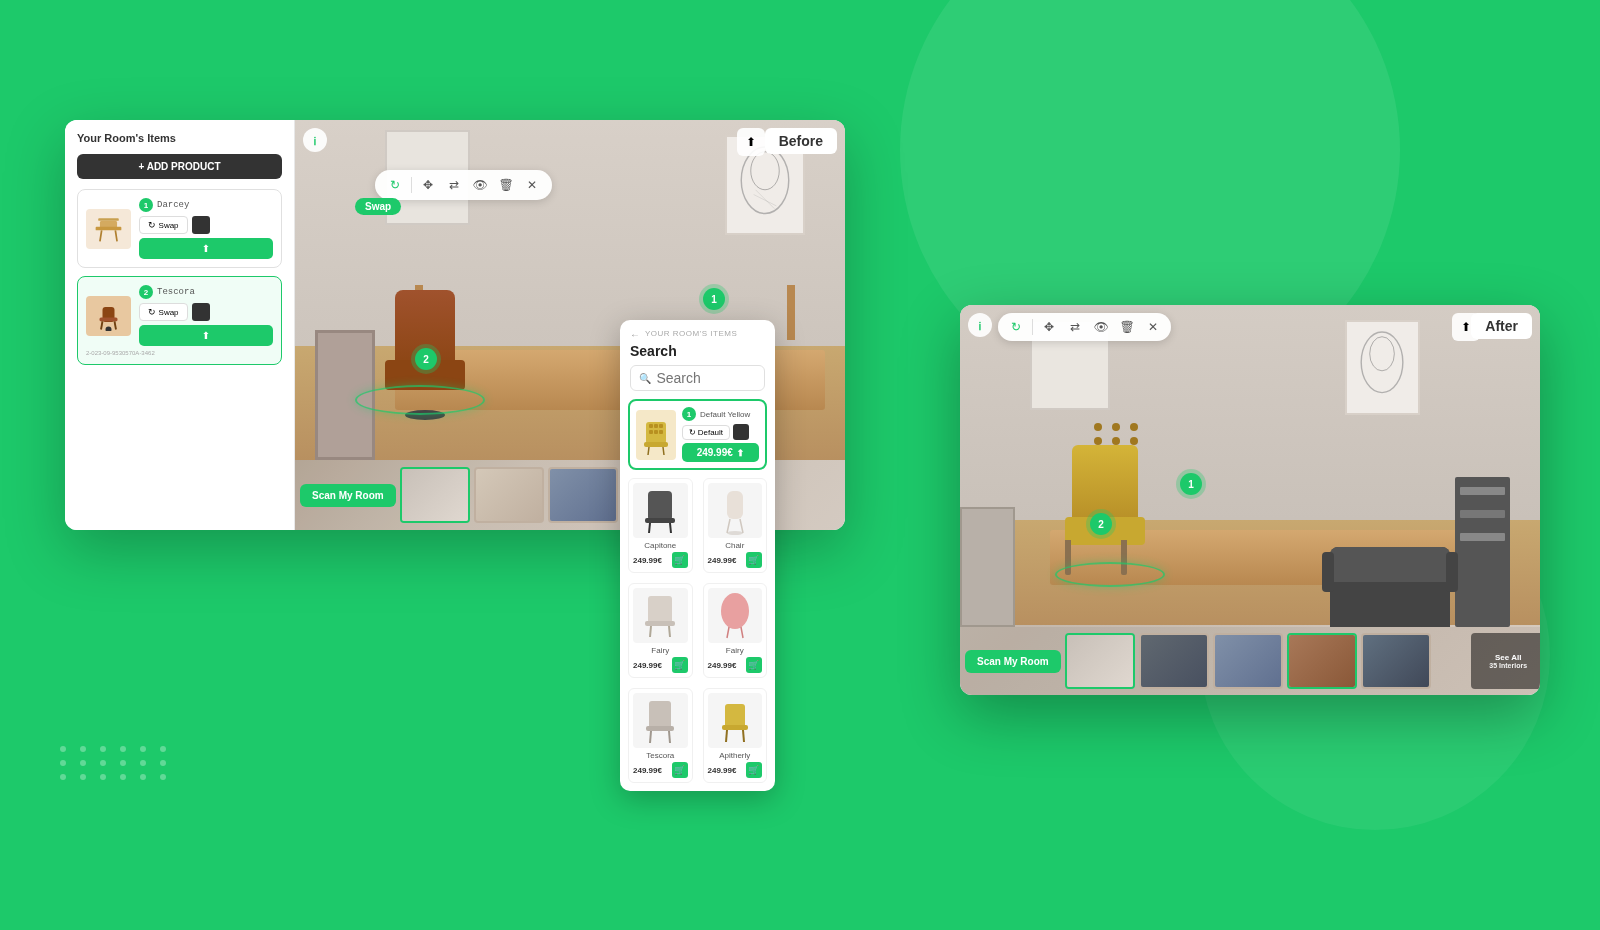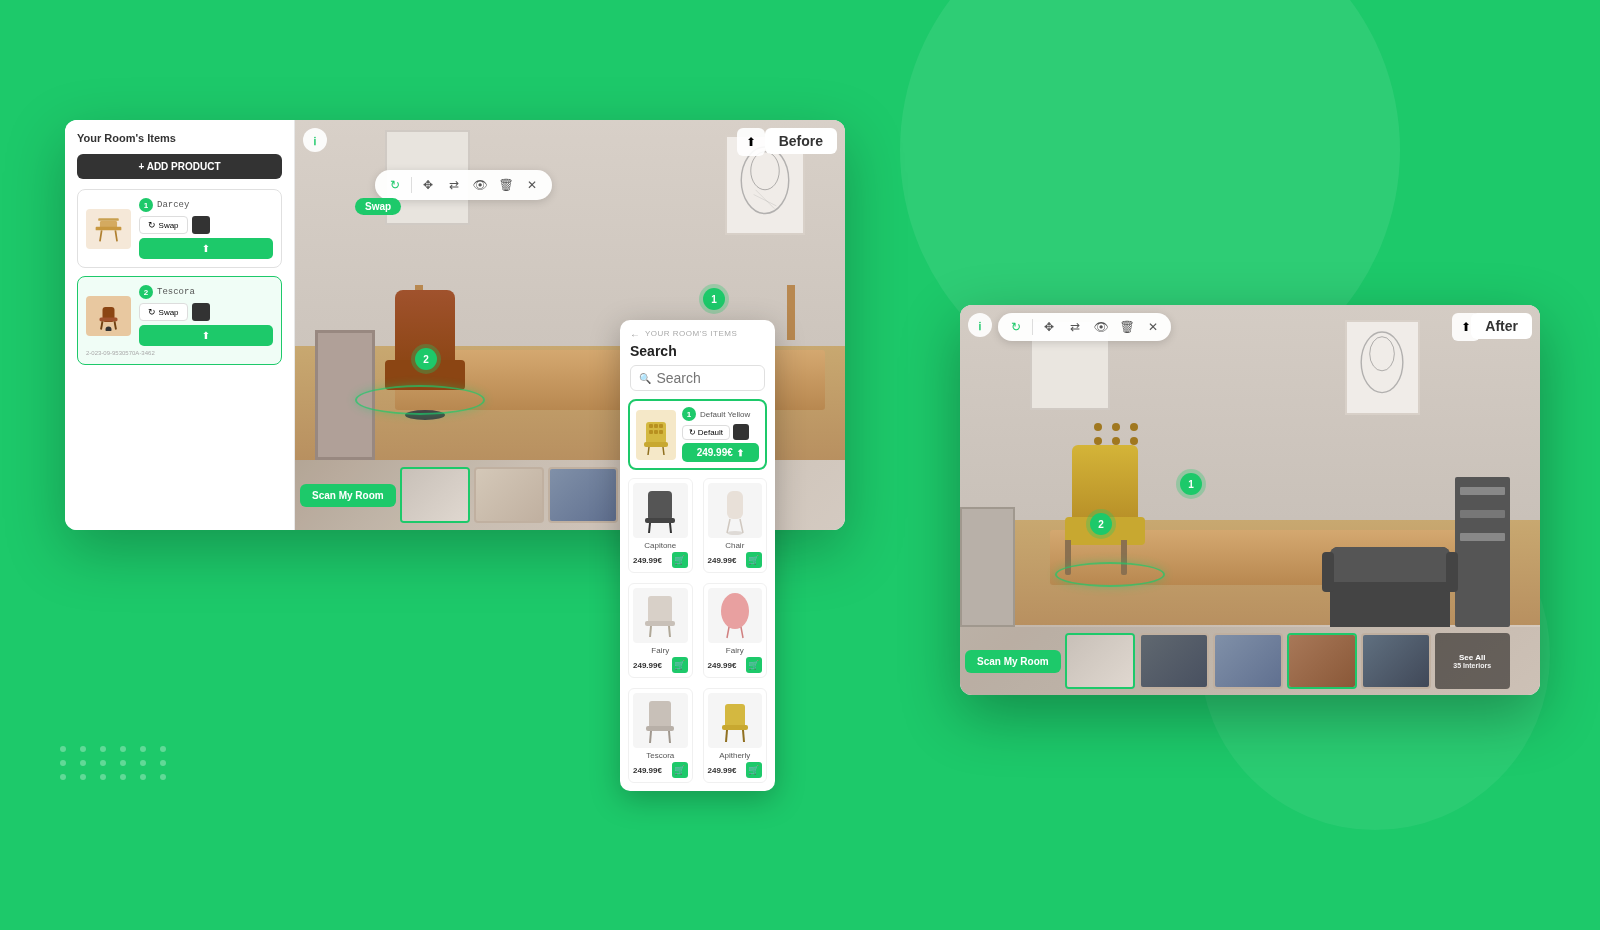--- a/index.html
+++ b/index.html
@@ -379,20 +379,21 @@
       width: 75px; height: 56px;
       background: rgba(0,0,0,0.5);
       border-radius: 4px;
       display: flex; flex-direction: column;
       align-items: center; justify-content: center;
       color: #fff;
       font-size: 8px;
       font-weight: 600;
       text-align: right;
       flex-shrink: 0;
+      margin-left: 36px;
     }
 
     
     .product-panel {
       position: absolute;
       left: 620px; top: 320px;
       width: 155px;
       background: #fff;
       border-radius: 10px;
       box-shadow: 0 8px 30px rgba(0,0,0,0.25);

